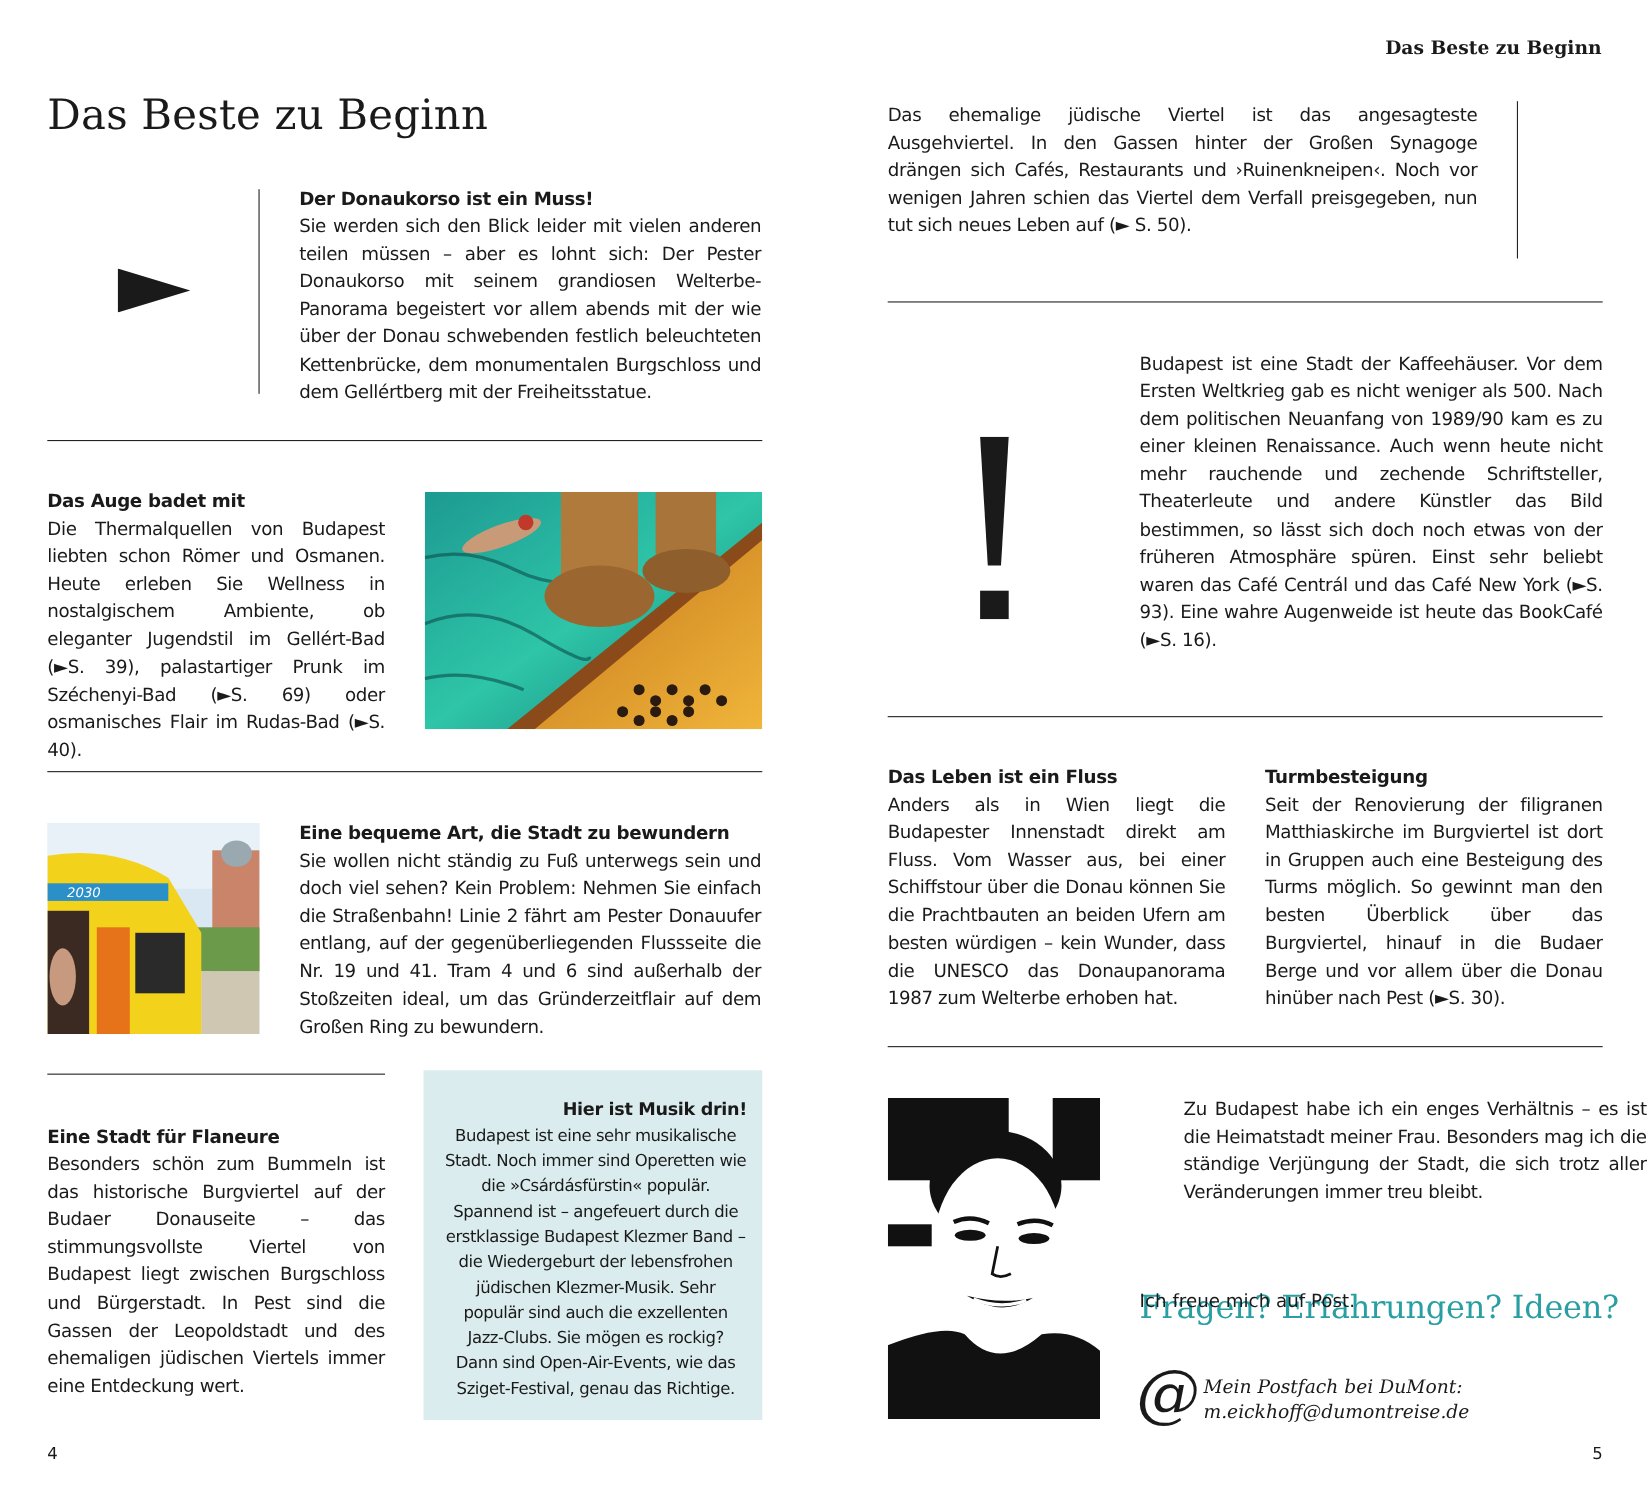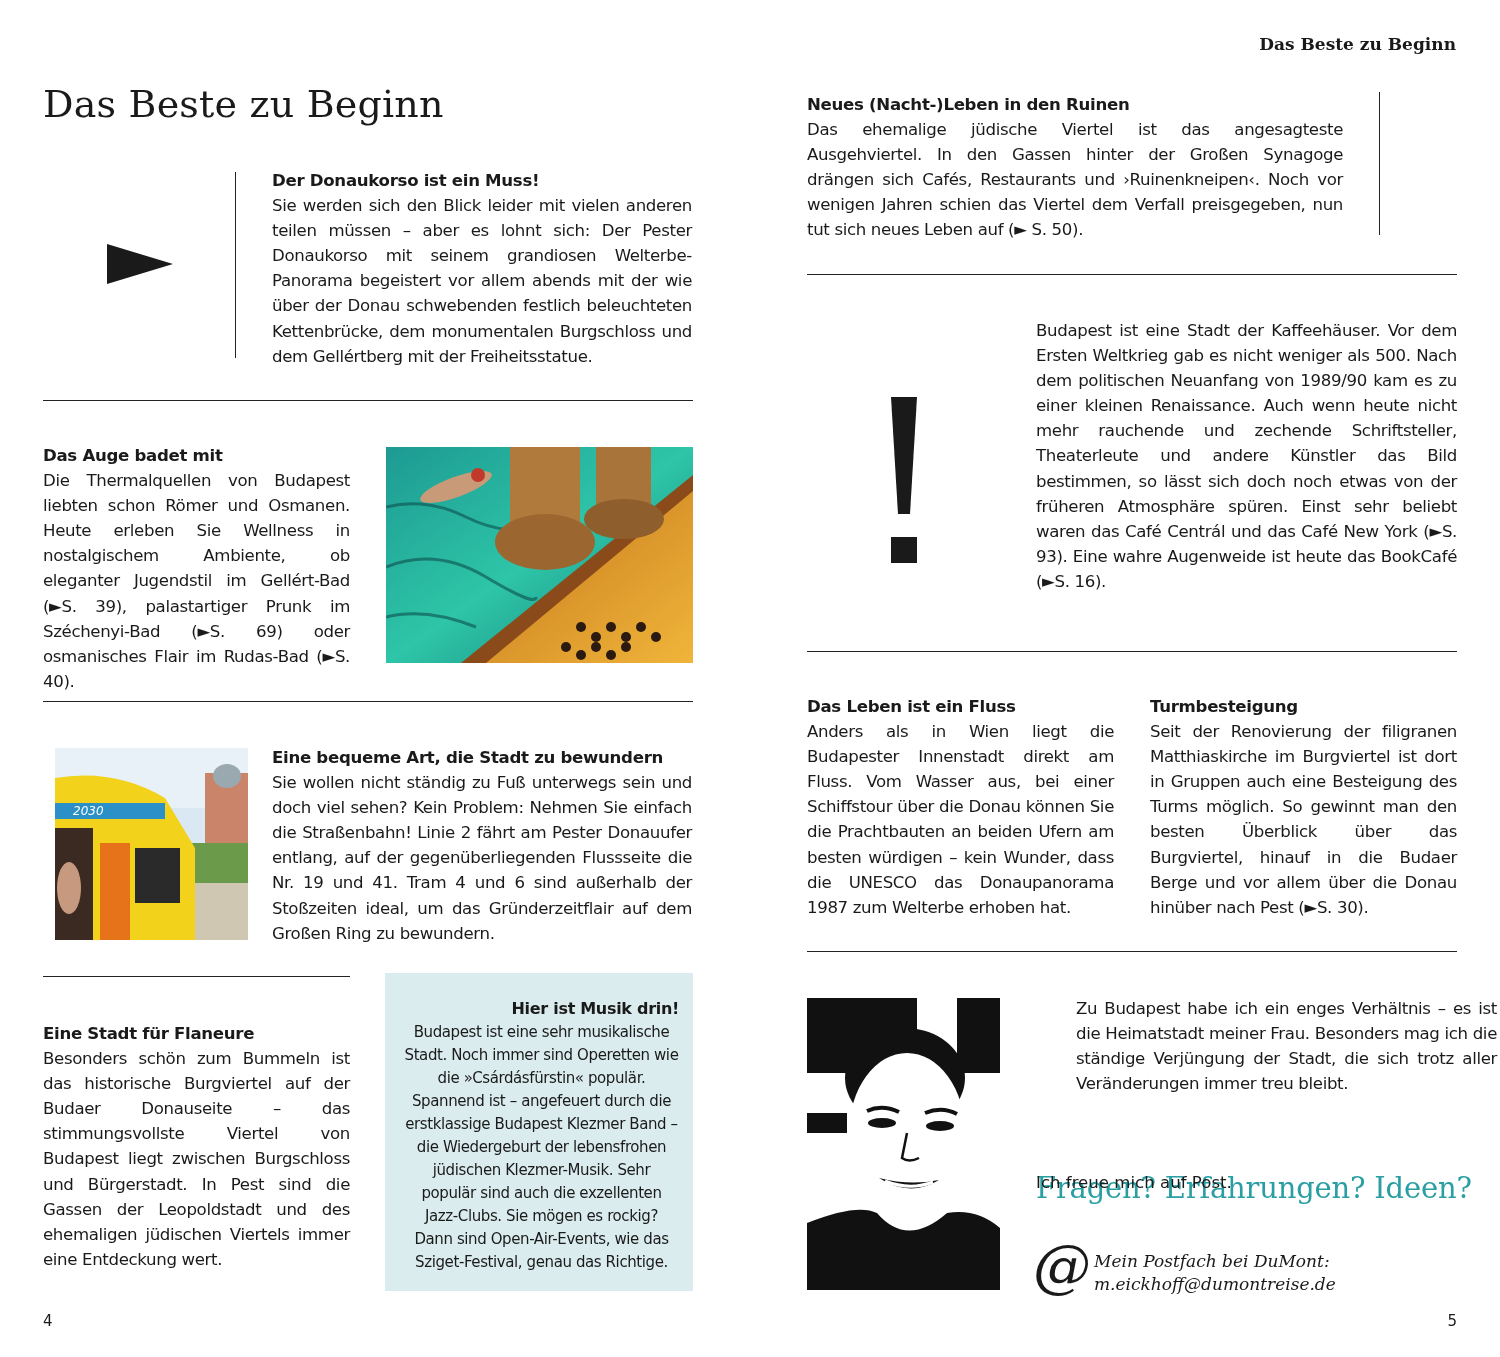--- a/index.html
+++ b/index.html
@@ -89,21 +89,21 @@
     <ellipse cx="159" cy="95" rx="50" ry="28" fill="#9c6630"></ellipse>
     <rect x="210" y="0" width="55" height="70" fill="#a8743a"></rect>
     <ellipse cx="238" cy="72" rx="40" ry="20" fill="#8e5e2c"></ellipse>
     <ellipse cx="70" cy="40" rx="38" ry="10" fill="#c99a78" transform="rotate(-20 70 40)"></ellipse>
     <circle cx="92" cy="28" r="7" fill="#c0392b"></circle>
   </svg>
 </div>
 
 <div class="hrule" style="left:43px; top:701px; width:650px;"></div>
 
-<div class="photo" style="left:55px; top:748px; width:198px; height:192px;">
+<div class="photo" style="left:43px; top:748px; width:198px; height:192px;">
   <svg width="193" height="192" viewBox="0 0 193 192">
     <rect width="193" height="192" fill="#d9e8f2"></rect>
     <rect x="0" y="0" width="193" height="60" fill="#e8f1f8"></rect>
     <rect x="150" y="25" width="43" height="110" fill="#c9846a"></rect>
     <ellipse cx="172" cy="28" rx="14" ry="12" fill="#9aa9b0"></ellipse>
     <rect x="130" y="95" width="63" height="40" fill="#6b9a4a"></rect>
     <rect x="140" y="135" width="53" height="57" fill="#cfc7b2"></rect>
     <path d="M0,30 Q60,20 110,50 L140,100 L140,192 L0,192 Z" fill="#f2d21b"></path>
     <rect x="0" y="55" width="110" height="16" fill="#2b8fc8"></rect>
     <text x="18" y="67" font-size="12" fill="#ffffff" font-style="italic" font-family="DejaVu Sans, sans-serif">2030</text>
@@ -128,21 +128,20 @@
 
 <div class="musik-box"></div>
 <div class="block small" style="left:404px; top:997px; width:275px;">
   <h3>Hier ist Musik drin!</h3>
   <p>Budapest ist eine sehr musikalische Stadt. Noch immer sind Operetten wie die »Csárdásfürstin« populär. Spannend ist – angefeuert durch die erstklassige Budapest Klezmer Band – die Wiedergeburt der lebensfrohen jüdischen Klezmer-Musik. Sehr populär sind auch die exzellenten Jazz-Clubs. Sie mögen es rockig? Dann sind Open-Air-Events, wie das Sziget-Festival, genau das Richtige.</p>
 </div>
 
 <div class="pagenum" style="left:43px;">4</div>
 
 <div class="block" style="left:807px; top:92px; width:536px;">
-  <h3>Neues (Nacht-)Leben in den Ruinen</h3>
   <p>Das ehemalige jüdische Viertel ist das angesagteste Ausgehviertel. In den Gassen hinter der Großen Synagoge drängen sich Cafés, Restaurants und ›Ruinenkneipen‹. Noch vor wenigen Jahren schien das Viertel dem Verfall preisgegeben, nun tut sich neues Leben auf (► S. 50).</p>
 </div>
 <div class="vrule" style="left:1379px; top:92px; height:143px;"></div>
 
 <div class="hrule" style="left:807px; top:274px; width:650px;"></div>
 
 <div class="abs" style="left:890px; top:397px;">
   <svg width="28" height="166" viewBox="0 0 28 166">
       <polygon points="1,0 27,0 20,117 8,117" fill="#1a1a1a"></polygon>
       <rect x="1" y="140" width="26" height="26" fill="#1a1a1a"></rect>

